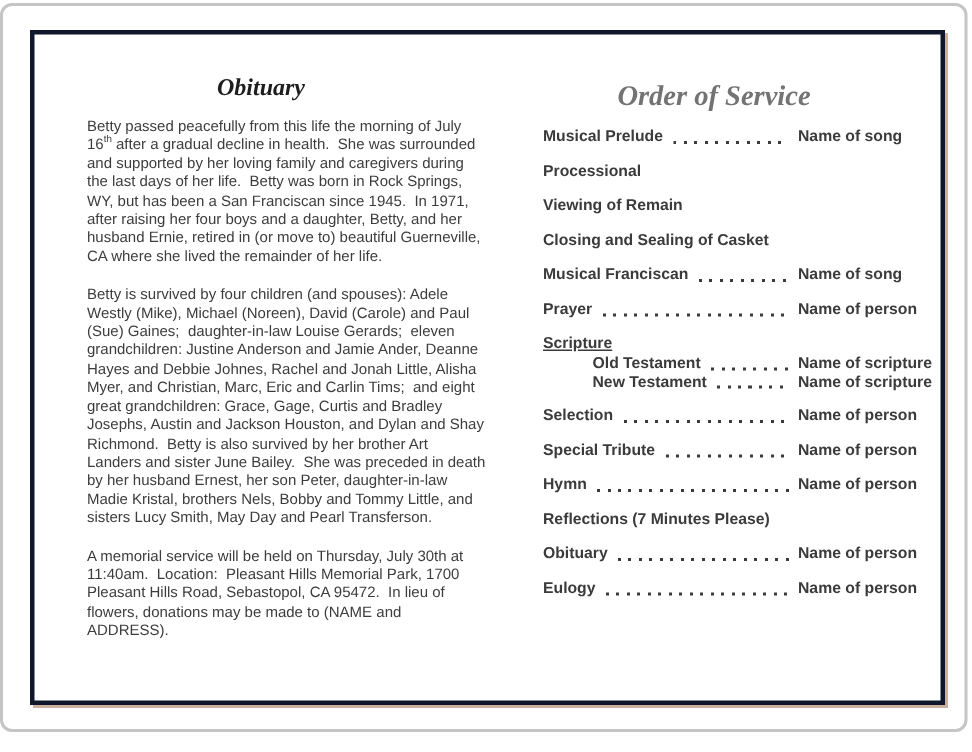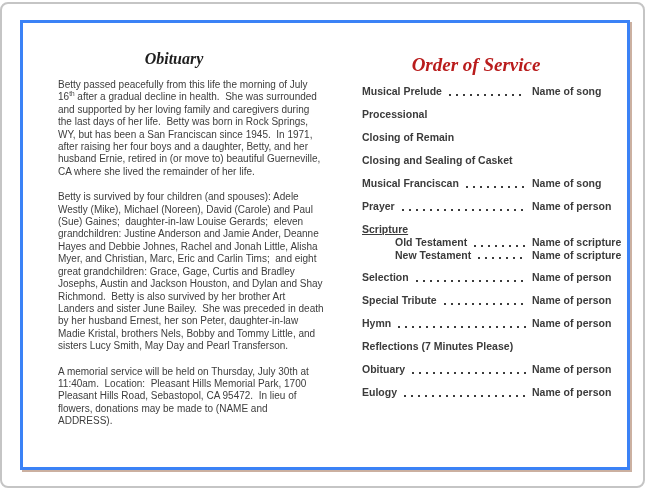--- a/index.html
+++ b/index.html
@@ -16,21 +16,21 @@
     position:absolute; left:0px; top:2px;
     width:641px; height:482px;
     border:2px solid #c5c5c5; border-radius:8px;
     background:#ffffff;
   }
 
   
   .brochure {
     position:absolute; left:18px; top:16px;
     width:610px; height:450px; box-sizing:border-box;
-    border:3px solid #3b82f6;
+    border:3px solid #0f172a;
     box-shadow:2px 2px 0 rgba(160,112,82,0.55);
     background:#ffffff;
     display:flex;
   }
   .panel { width:302px; box-sizing:border-box; }
 
   
   .title-left {
     margin:26px 0 0 0;
     text-align:center;
@@ -47,21 +47,21 @@
   .body-text p { margin:0 0 13px 0; white-space:pre-wrap; }
   .body-text sup { font-size:6.5px; line-height:0; vertical-align:super; }
 
   
   .title-right {
     margin:30px 0 0 0;
     text-align:center;
     font-family:"Liberation Serif", serif;
     font-style:italic; font-weight:bold;
     font-size:19px; line-height:23px;
-    color:#b91c1c;
+    color:#737373;
   }
   .os-list {
     margin:9px 0 12px 37px; width:258px;
     font-size:10.5px; font-weight:bold;
     color:#3b3b3b;
   }
   .os-row { display:flex; align-items:baseline; line-height:13px; margin-bottom:10px; }
   .os-row.group-head { margin-bottom:0;text-decoration:underline; }
   .os-label { white-space:nowrap; flex:0 0 auto; }
   .os-leader {
@@ -97,21 +97,21 @@
             <span class="os-label">Musical Prelude</span>
             <span class="os-leader"></span>
             <span class="os-value">Name of song</span>
           </div>
 
           <div class="os-row">
             <span class="os-label">Processional</span>
           </div>
 
           <div class="os-row">
-            <span class="os-label">Closing of Remain</span>
+            <span class="os-label">Viewing of Remain</span>
           </div>
 
           <div class="os-row">
             <span class="os-label">Closing and Sealing of Casket</span>
           </div>
 
           <div class="os-row">
             <span class="os-label">Musical Franciscan</span>
             <span class="os-leader"></span>
             <span class="os-value">Name of song</span>

